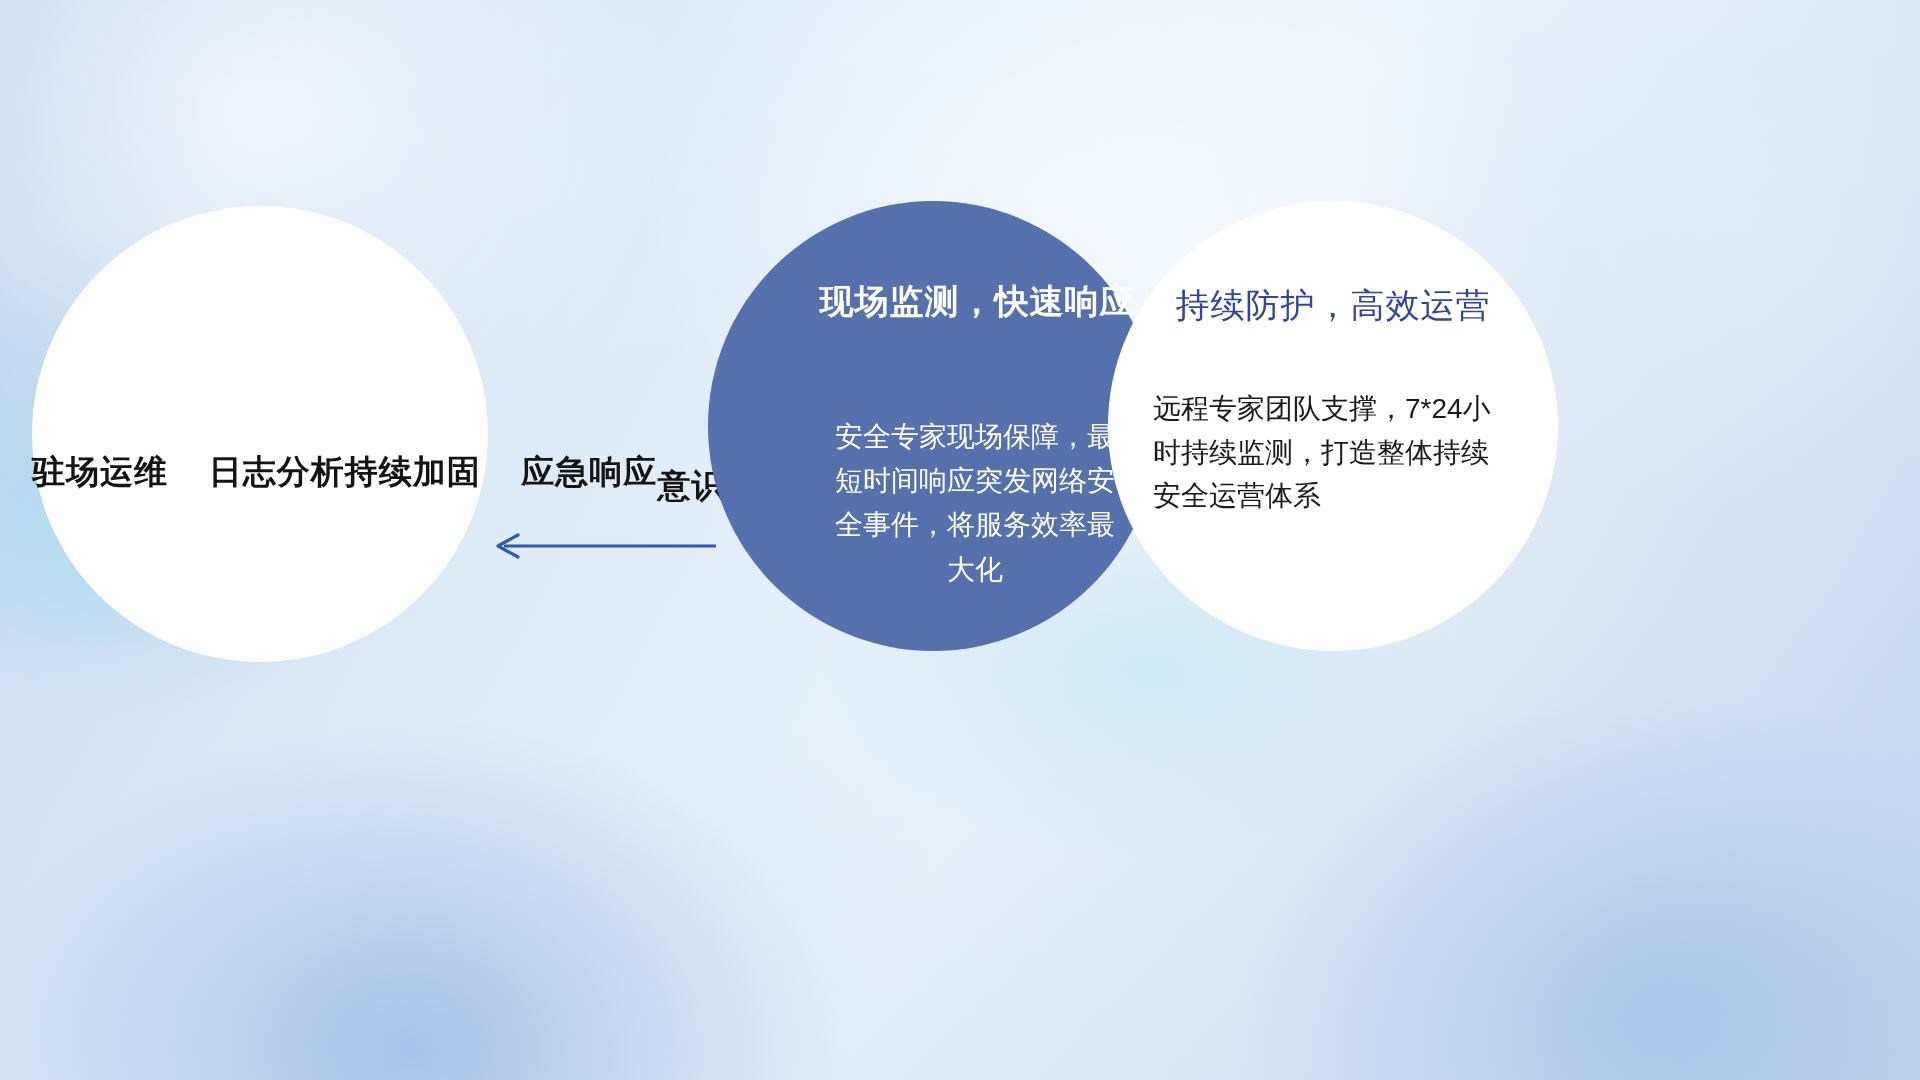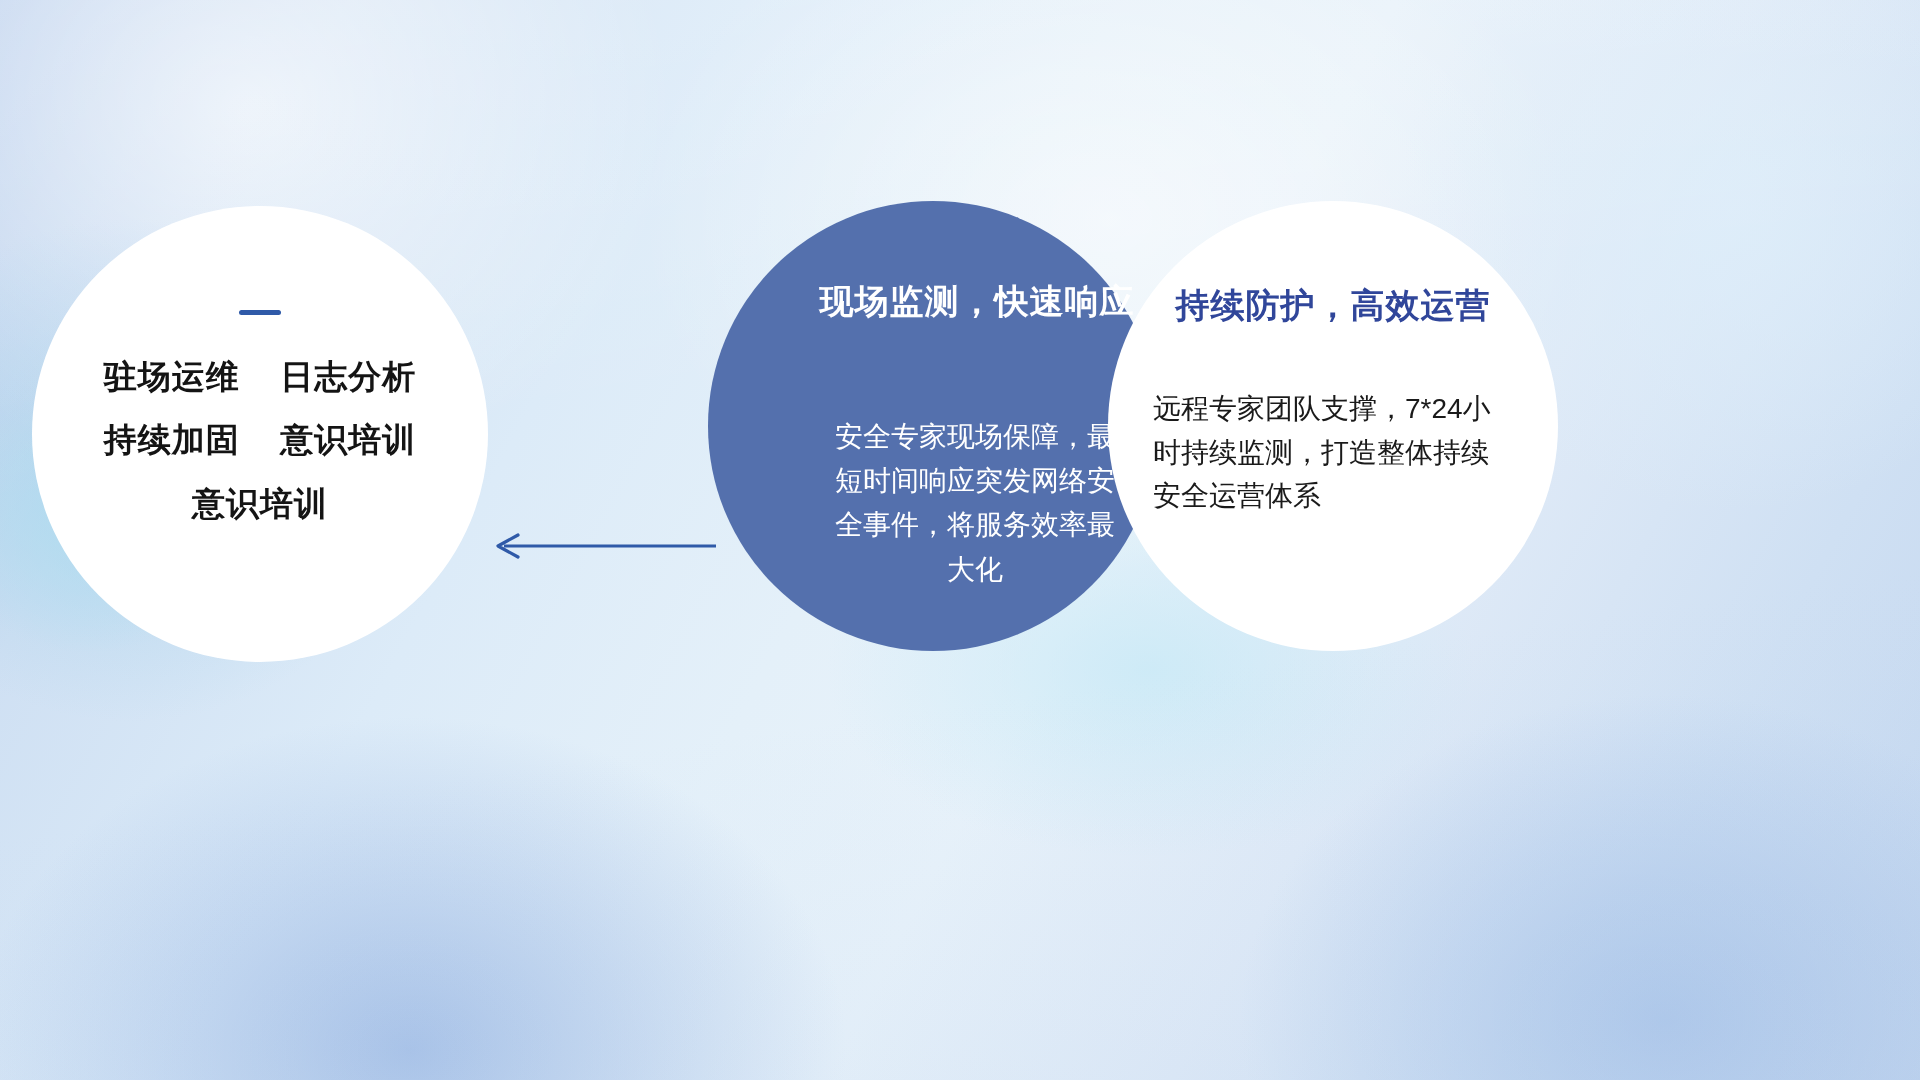--- a/index.html
+++ b/index.html
@@ -127,21 +127,21 @@
   #circle-left {
     left: 32px;
     top: 206px;
     width: 456px;
     height: 456px;
   }
   #circle-left .inner {
     position: absolute;
     inset: 0;
     display: flex;
-    flex-direction: column;
+    flex-direction: row;
     align-items: center;
     justify-content: flex-start;
     padding-top: 104px;
     box-sizing: border-box;
   }
   .accent-dash {
     width: 42px;
     height: 5px;
     border-radius: 3px;
     background: #2f5aa8;
@@ -208,21 +208,21 @@
     position: absolute;
     left: 0;
     right: 0;
     top: 82px;
     display: flex;
     flex-direction: column;
     align-items: center;
   }
   .right-title {
     font-size: 34px;
-    font-weight: bold;
+    font-weight: normal;
     color: #30469a;
     letter-spacing: 1px;
     white-space: nowrap;
   }
   .right-body {
     margin-top: 58px;
     font-size: 28px;
     color: #1a1a1a;
     line-height: 1.56;
     width: 360px;
@@ -256,21 +256,21 @@
 
   <svg id="flow-arrow" viewBox="0 0 230 44" xmlns="http://www.w3.org/2000/svg">
     <line x1="228" y1="22" x2="16" y2="22" stroke="#2f5aa8" stroke-width="3.2"></line>
     <polyline points="30,11 10,22 30,33" fill="none" stroke="#2f5aa8" stroke-width="3.2" stroke-linecap="round" stroke-linejoin="round"></polyline>
   </svg>
 
   <div class="circle circle-white" id="circle-left">
     <div class="inner">
       <div class="accent-dash"></div>
       <div class="left-line">驻场运维    日志分析</div>
-      <div class="left-line">持续加固    意识培训</div>
+      <div class="left-line">持续加固    应急响应</div>
       <div class="left-line last">意识培训</div>
     </div>
   </div>
 
   <div class="circle" id="circle-mid">
     <div class="inner">
       <div class="mid-title">现场监测，快速响应</div>
       <div class="mid-body">安全专家现场保障，最短时间响应突发网络安全事件，将服务效率最大化</div>
     </div>
   </div>

